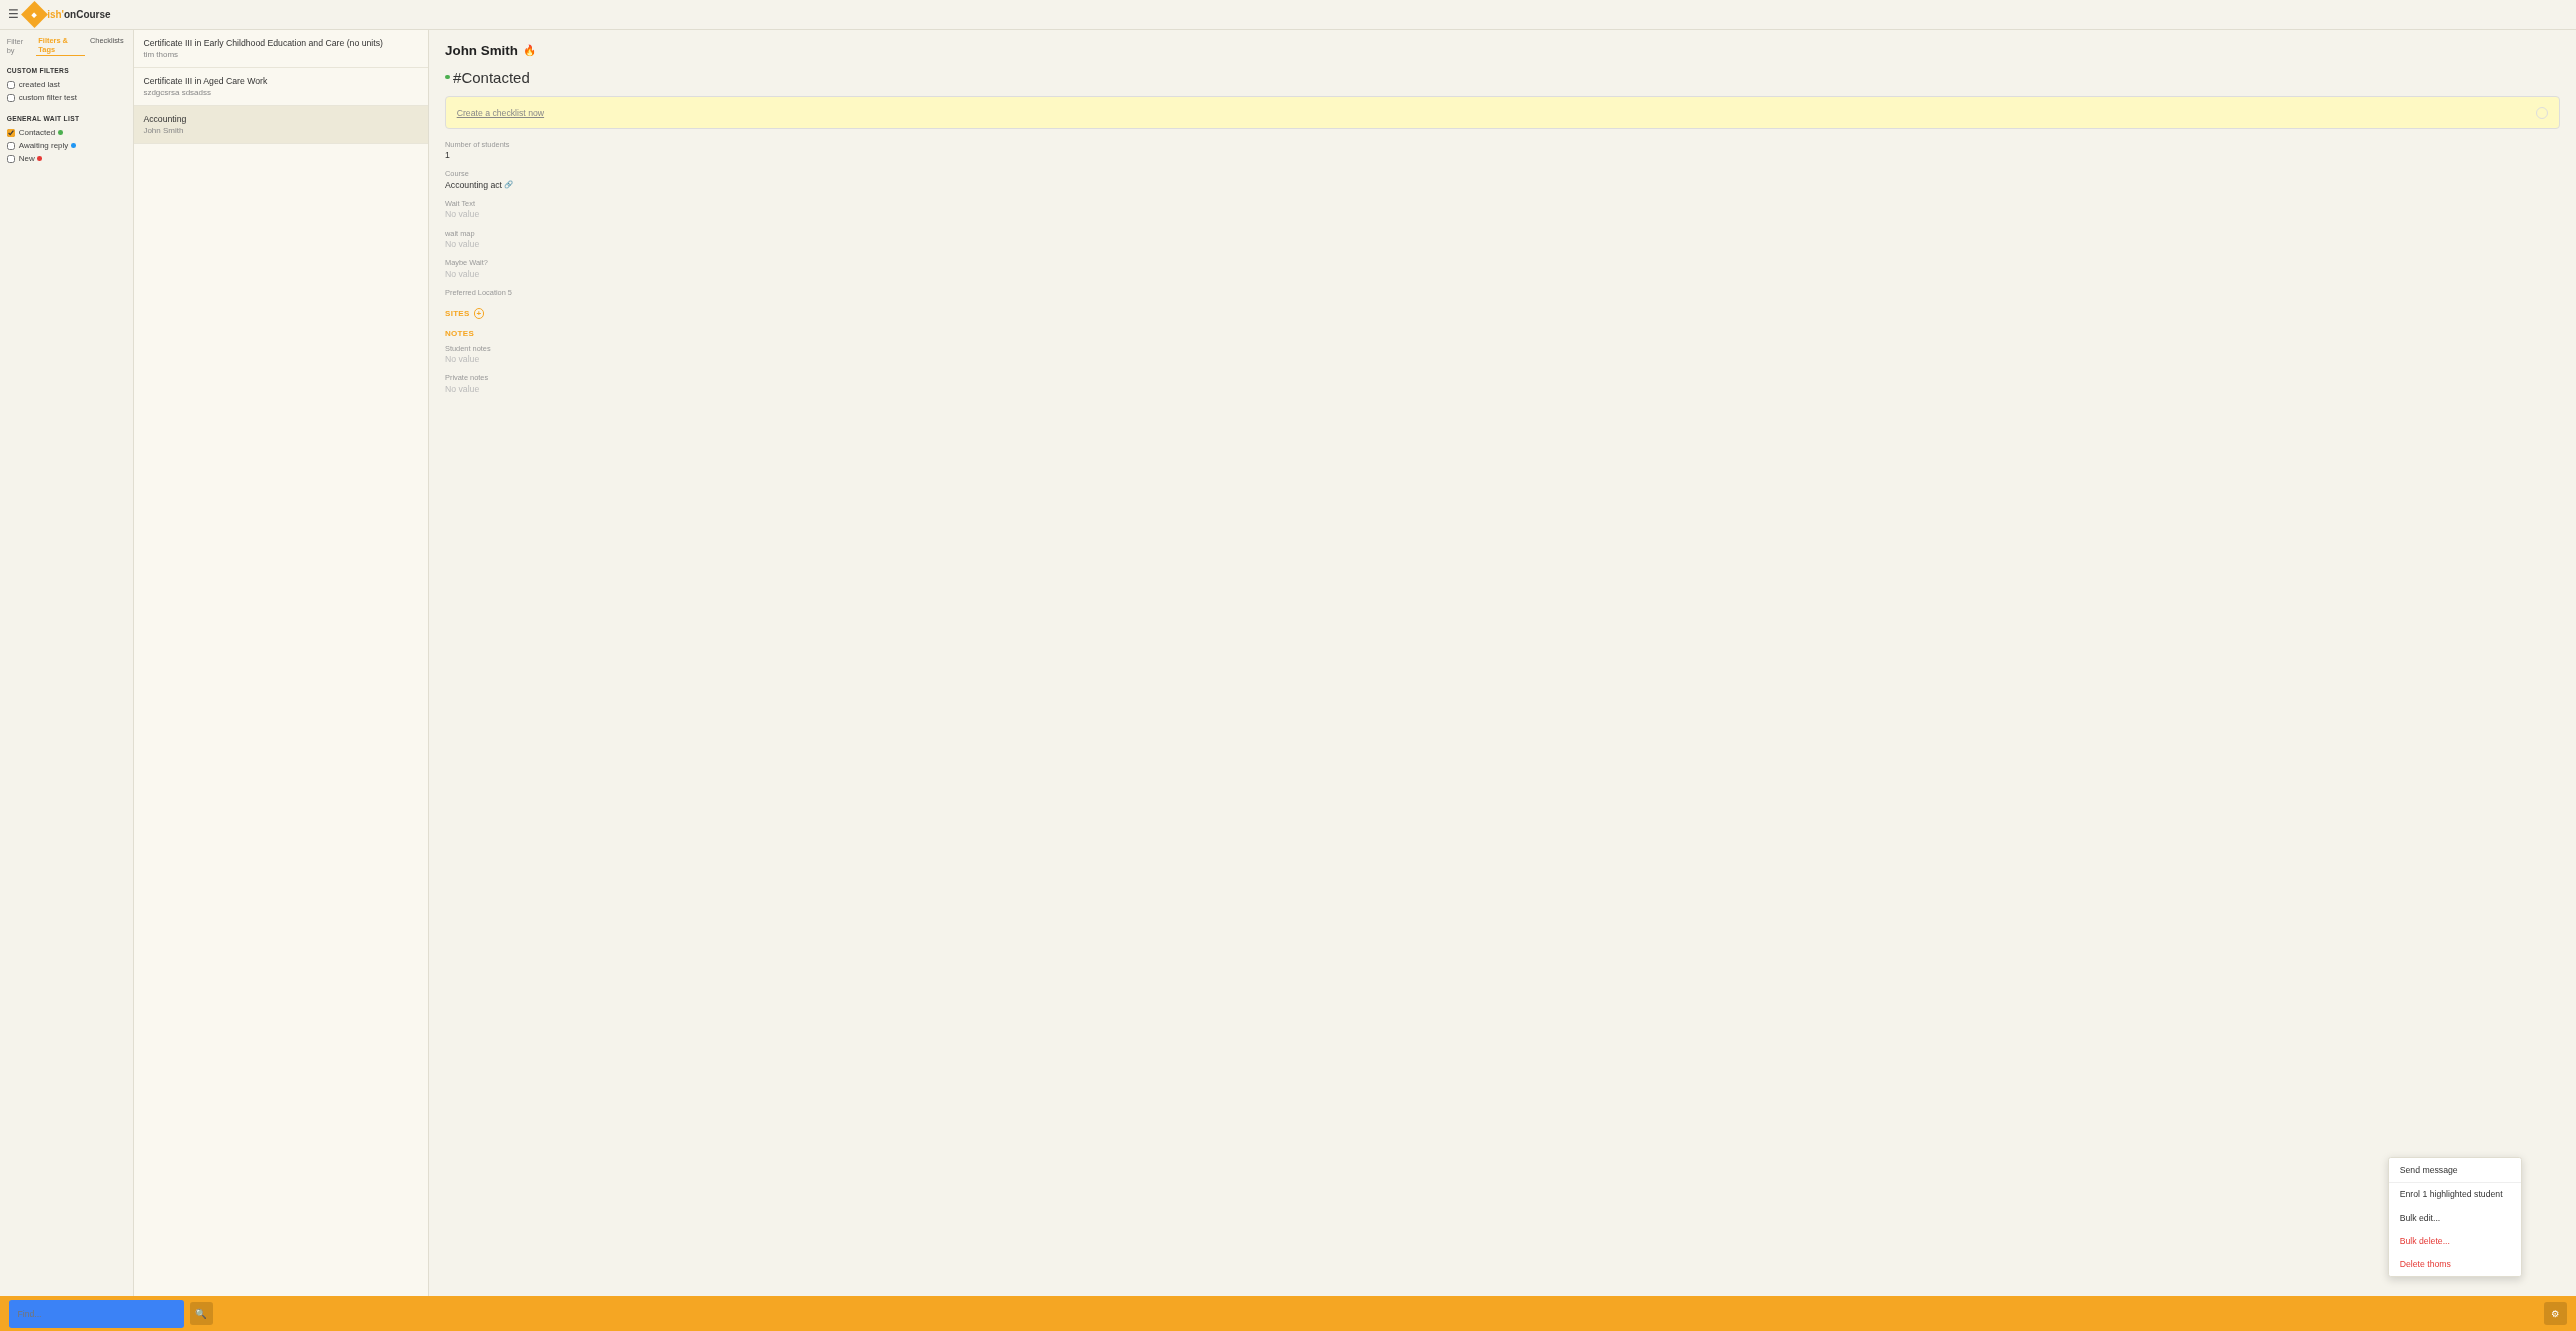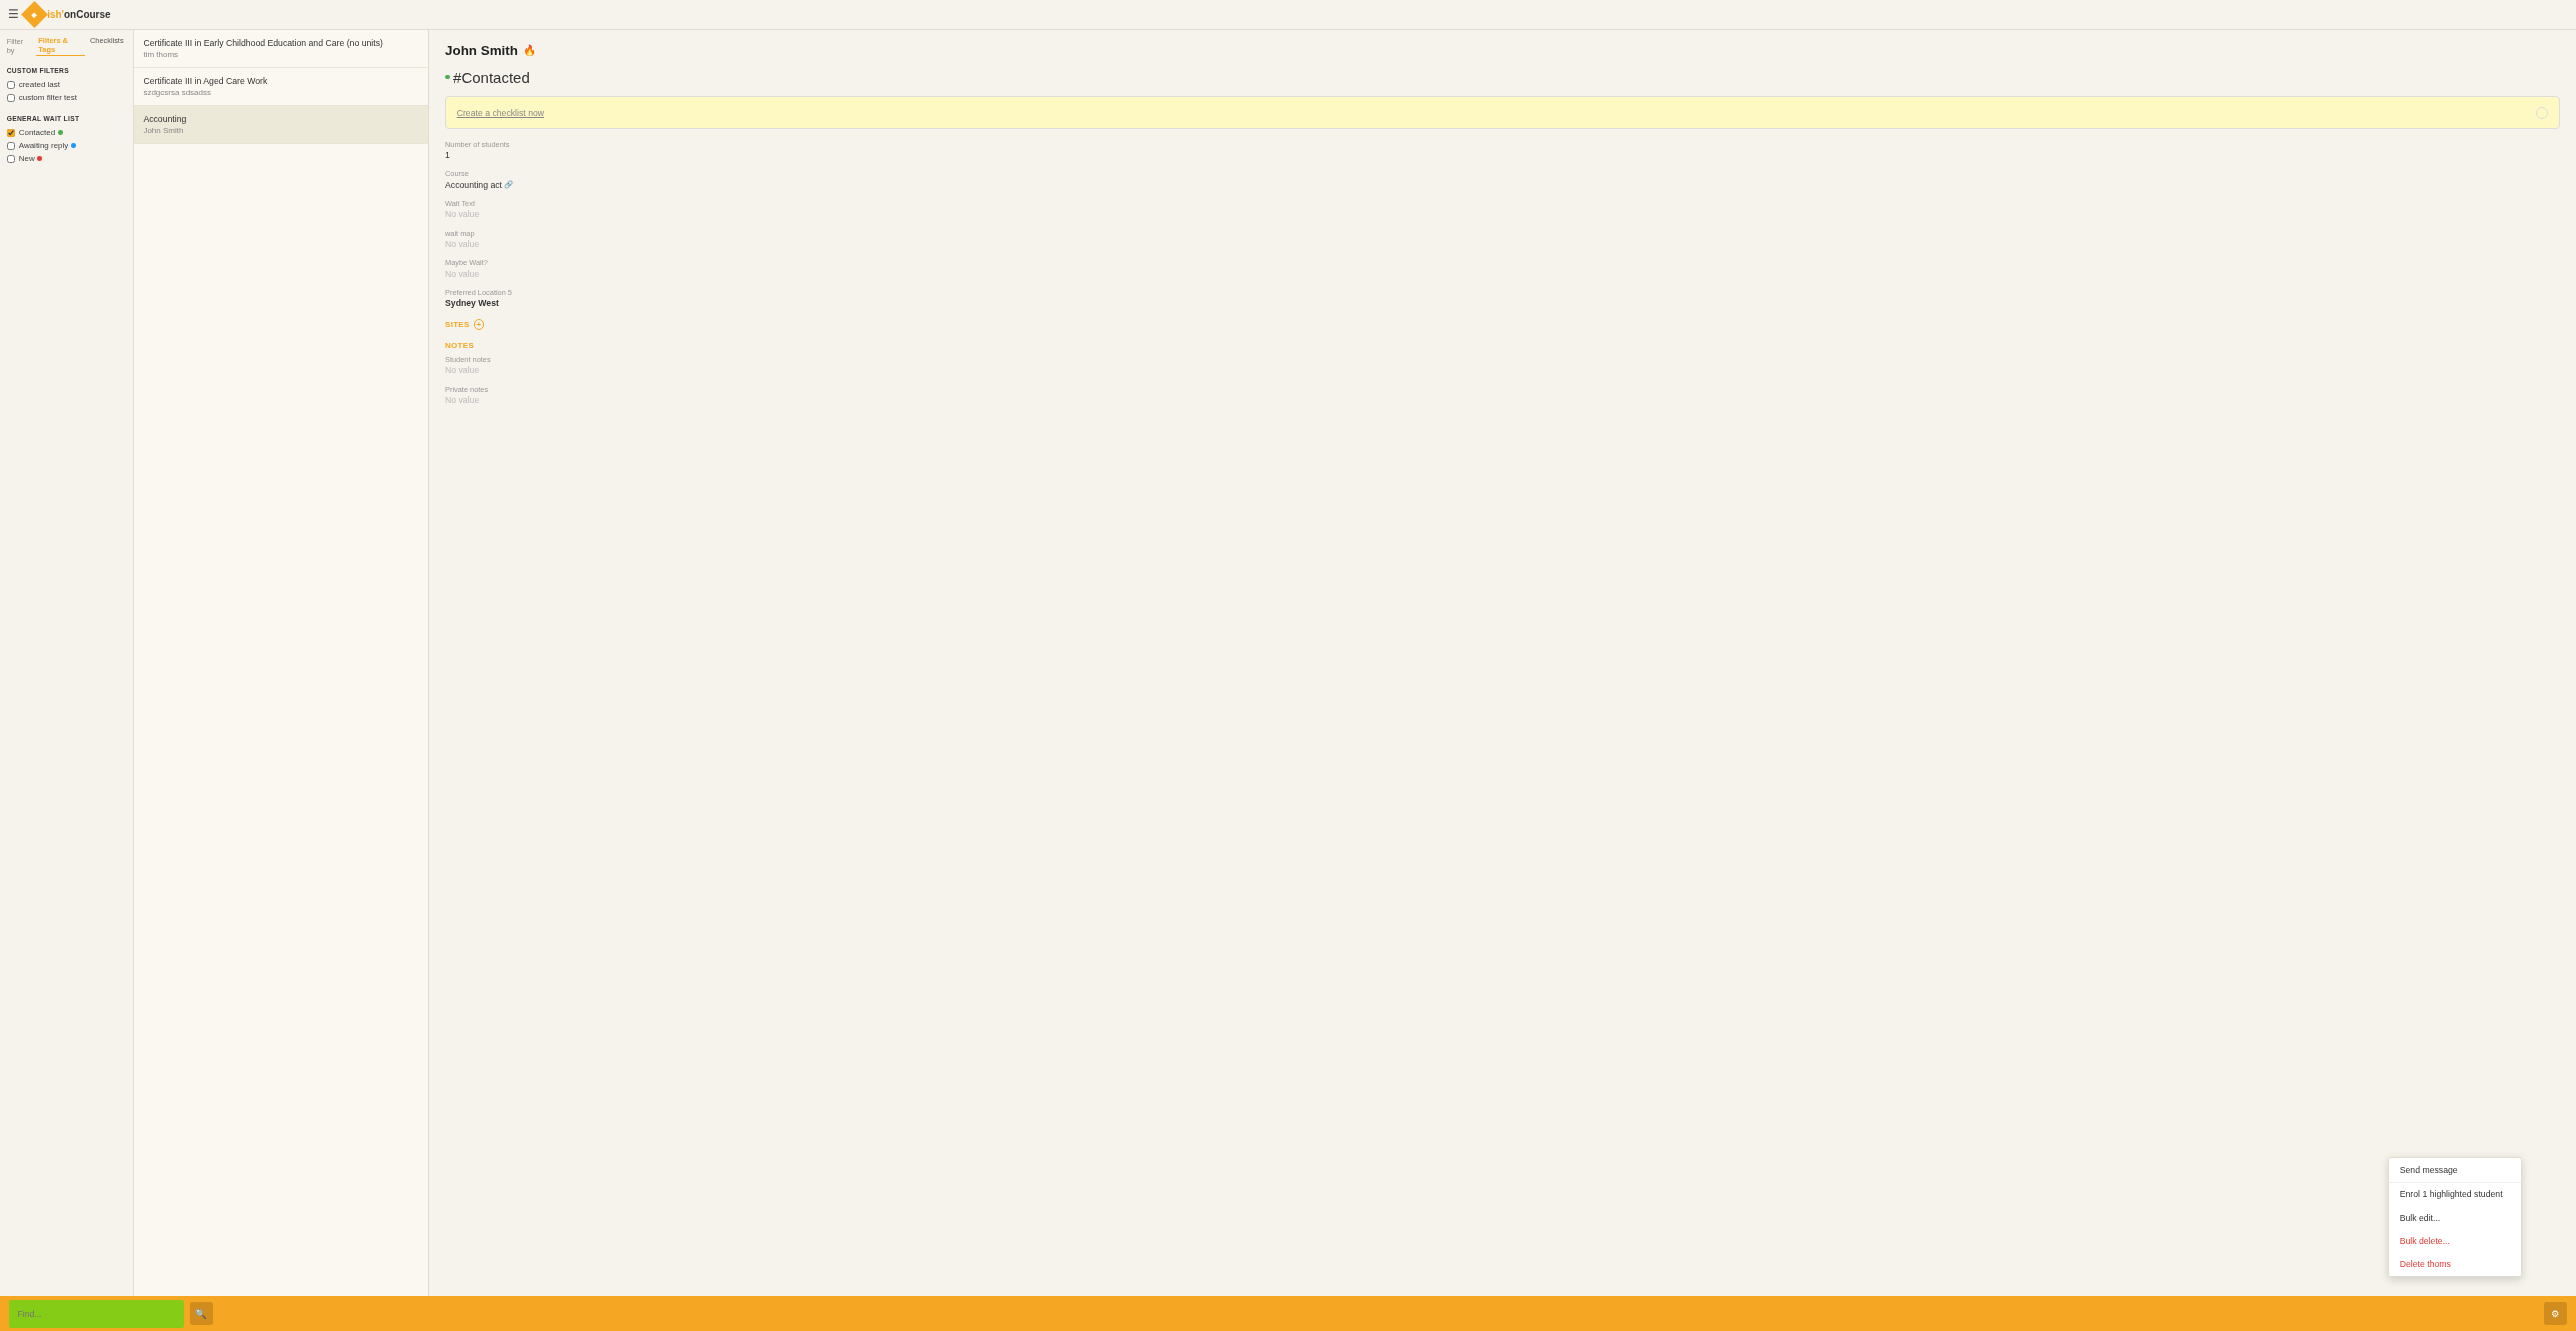--- a/index.html
+++ b/index.html
@@ -101,21 +101,21 @@
     .context-menu-item.danger { color: #e53935; }
     .context-menu-divider { border: none; border-top: 0.7px solid #eee; }
 
     
     .bottom-bar {
       height: 35px; background: #f5a623; display: flex; align-items: center;
       padding: 0 9.4px; gap: 5.4px;
     }
     .search-input {
       flex: 0 0 175px; padding: 9px 8px; border-radius: 2.7px; border: none;
-      font-size: 8.7px; background: #84cc16; outline: none;
+      font-size: 8.7px; background: #3b82f6; outline: none;
     }
     .search-btn {
       width: 23px; height: 23px; background: rgba(0,0,0,0.15); border: none;
       border-radius: 2.7px; cursor: pointer; display: flex; align-items: center; justify-content: center;
       color: white; font-size: 9.4px;
     }
     .spacer { flex: 1; }
     .gear-btn {
       width: 23px; height: 23px; background: rgba(0,0,0,0.15); border: none;
       border-radius: 2.7px; cursor: pointer; display: flex; align-items: center; justify-content: center;
@@ -247,21 +247,20 @@
       <div class="field-value no-value">No value</div>
     </div>
 
     <div class="field-group">
       <div class="field-label">Maybe Wait?</div>
       <div class="field-value no-value">No value</div>
     </div>
 
     <div class="field-group">
       <div class="field-label">Preferred Location 5</div>
-      <div class="field-value bold">Sydney West</div>
     </div>
 
     <div class="section-heading">
       <span>SITES</span>
       <div class="add-btn">+</div>
     </div>
 
     <div class="section-heading">
       <span>NOTES</span>
     </div>

